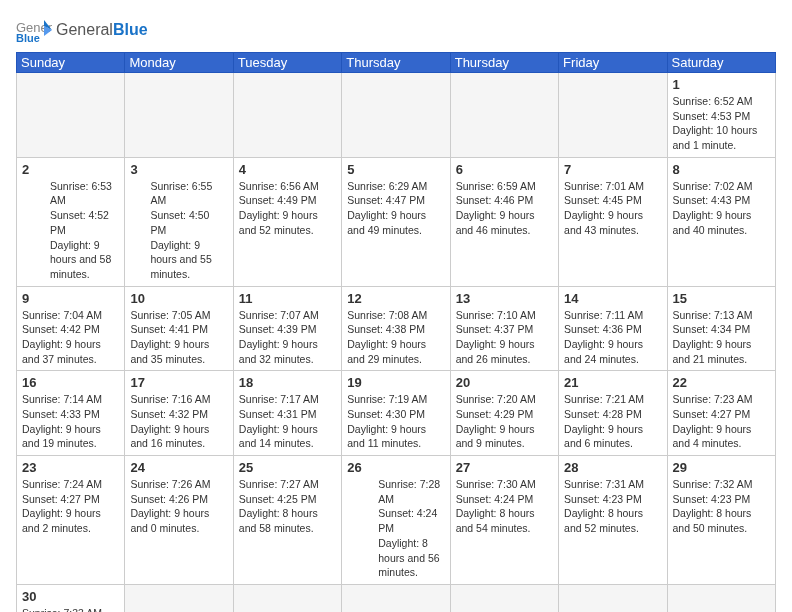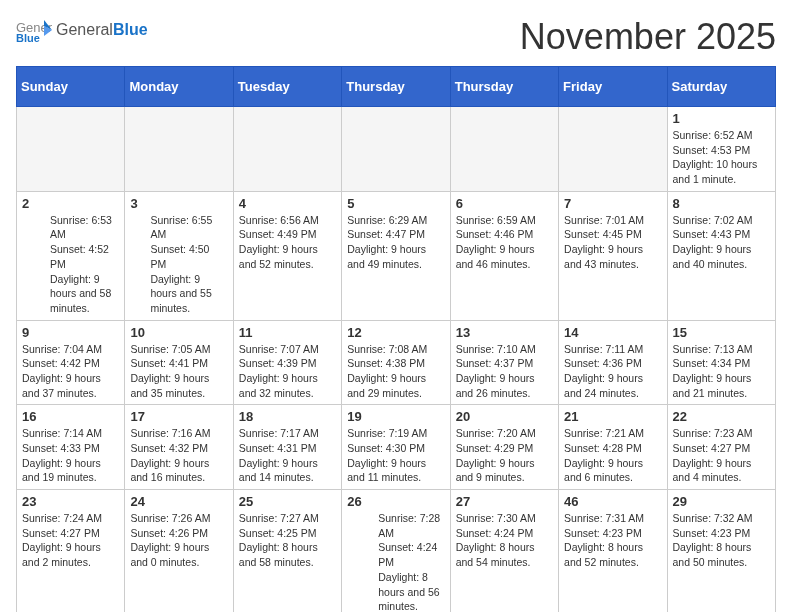--- a/index.html
+++ b/index.html
@@ -38,23 +38,23 @@
       color: #555;
     }
     .calendar {
       width: 100%;
       border-collapse: collapse;
       border: 1px solid #ccc;
     }
     .calendar th {
       background: #3366cc;
       color: #fff;
-      padding: 12px 4px;
+      padding: 2px 4px;
       font-size: 13px;
-      font-weight: bold;
+      font-weight: normal;
       text-align: left;
       border: 1px solid #2255bb;
     }
     .calendar td {
       border: 1px solid #ccc;
       vertical-align: top;
       padding: 4px 5px;
       width: calc(100%/7);
       min-height: 70px;
       font-size: 11px;
@@ -93,21 +93,20 @@
       <polygon points="28,4 36,14 28,10" fill="#1a73c8"></polygon>
       <polygon points="28,10 36,14 28,20" fill="#5599ee"></polygon>
     </svg>
     <div>
       <div style="font-size:16px;color:#666;line-height:1.1;">
         <span style="color:#555;">General</span><span style="color:#1a73c8;font-weight:bold;">Blue</span>
       </div>
     </div>
   </div>
   <div class="title-area">
-    <div class="month-title">November 2025</div>
   </div>
 </div>
 
 <table class="calendar">
   <thead>
     <tr>
     <th>Sunday</th>
         <th>Monday</th>
         <th>Tuesday</th>
         <th>Thursday</th>
@@ -288,21 +287,21 @@
 Sunset: 4:24 PM
 Daylight: 8 hours and 56 minutes.</div>
         </td>
         <td>
           <span class="day-num">27</span>
           <div class="day-info" style="white-space: pre-line;">Sunrise: 7:30 AM
 Sunset: 4:24 PM
 Daylight: 8 hours and 54 minutes.</div>
         </td>
         <td>
-          <span class="day-num">46</span>
+          <span class="day-num">28</span>
           <div class="day-info" style="white-space: pre-line;">Sunrise: 7:31 AM
 Sunset: 4:23 PM
 Daylight: 8 hours and 52 minutes.</div>
         </td>
         <td>
           <span class="day-num">29</span>
           <div class="day-info" style="white-space: pre-line;">Sunrise: 7:32 AM
 Sunset: 4:23 PM
 Daylight: 8 hours and 50 minutes.</div>
         </td>

